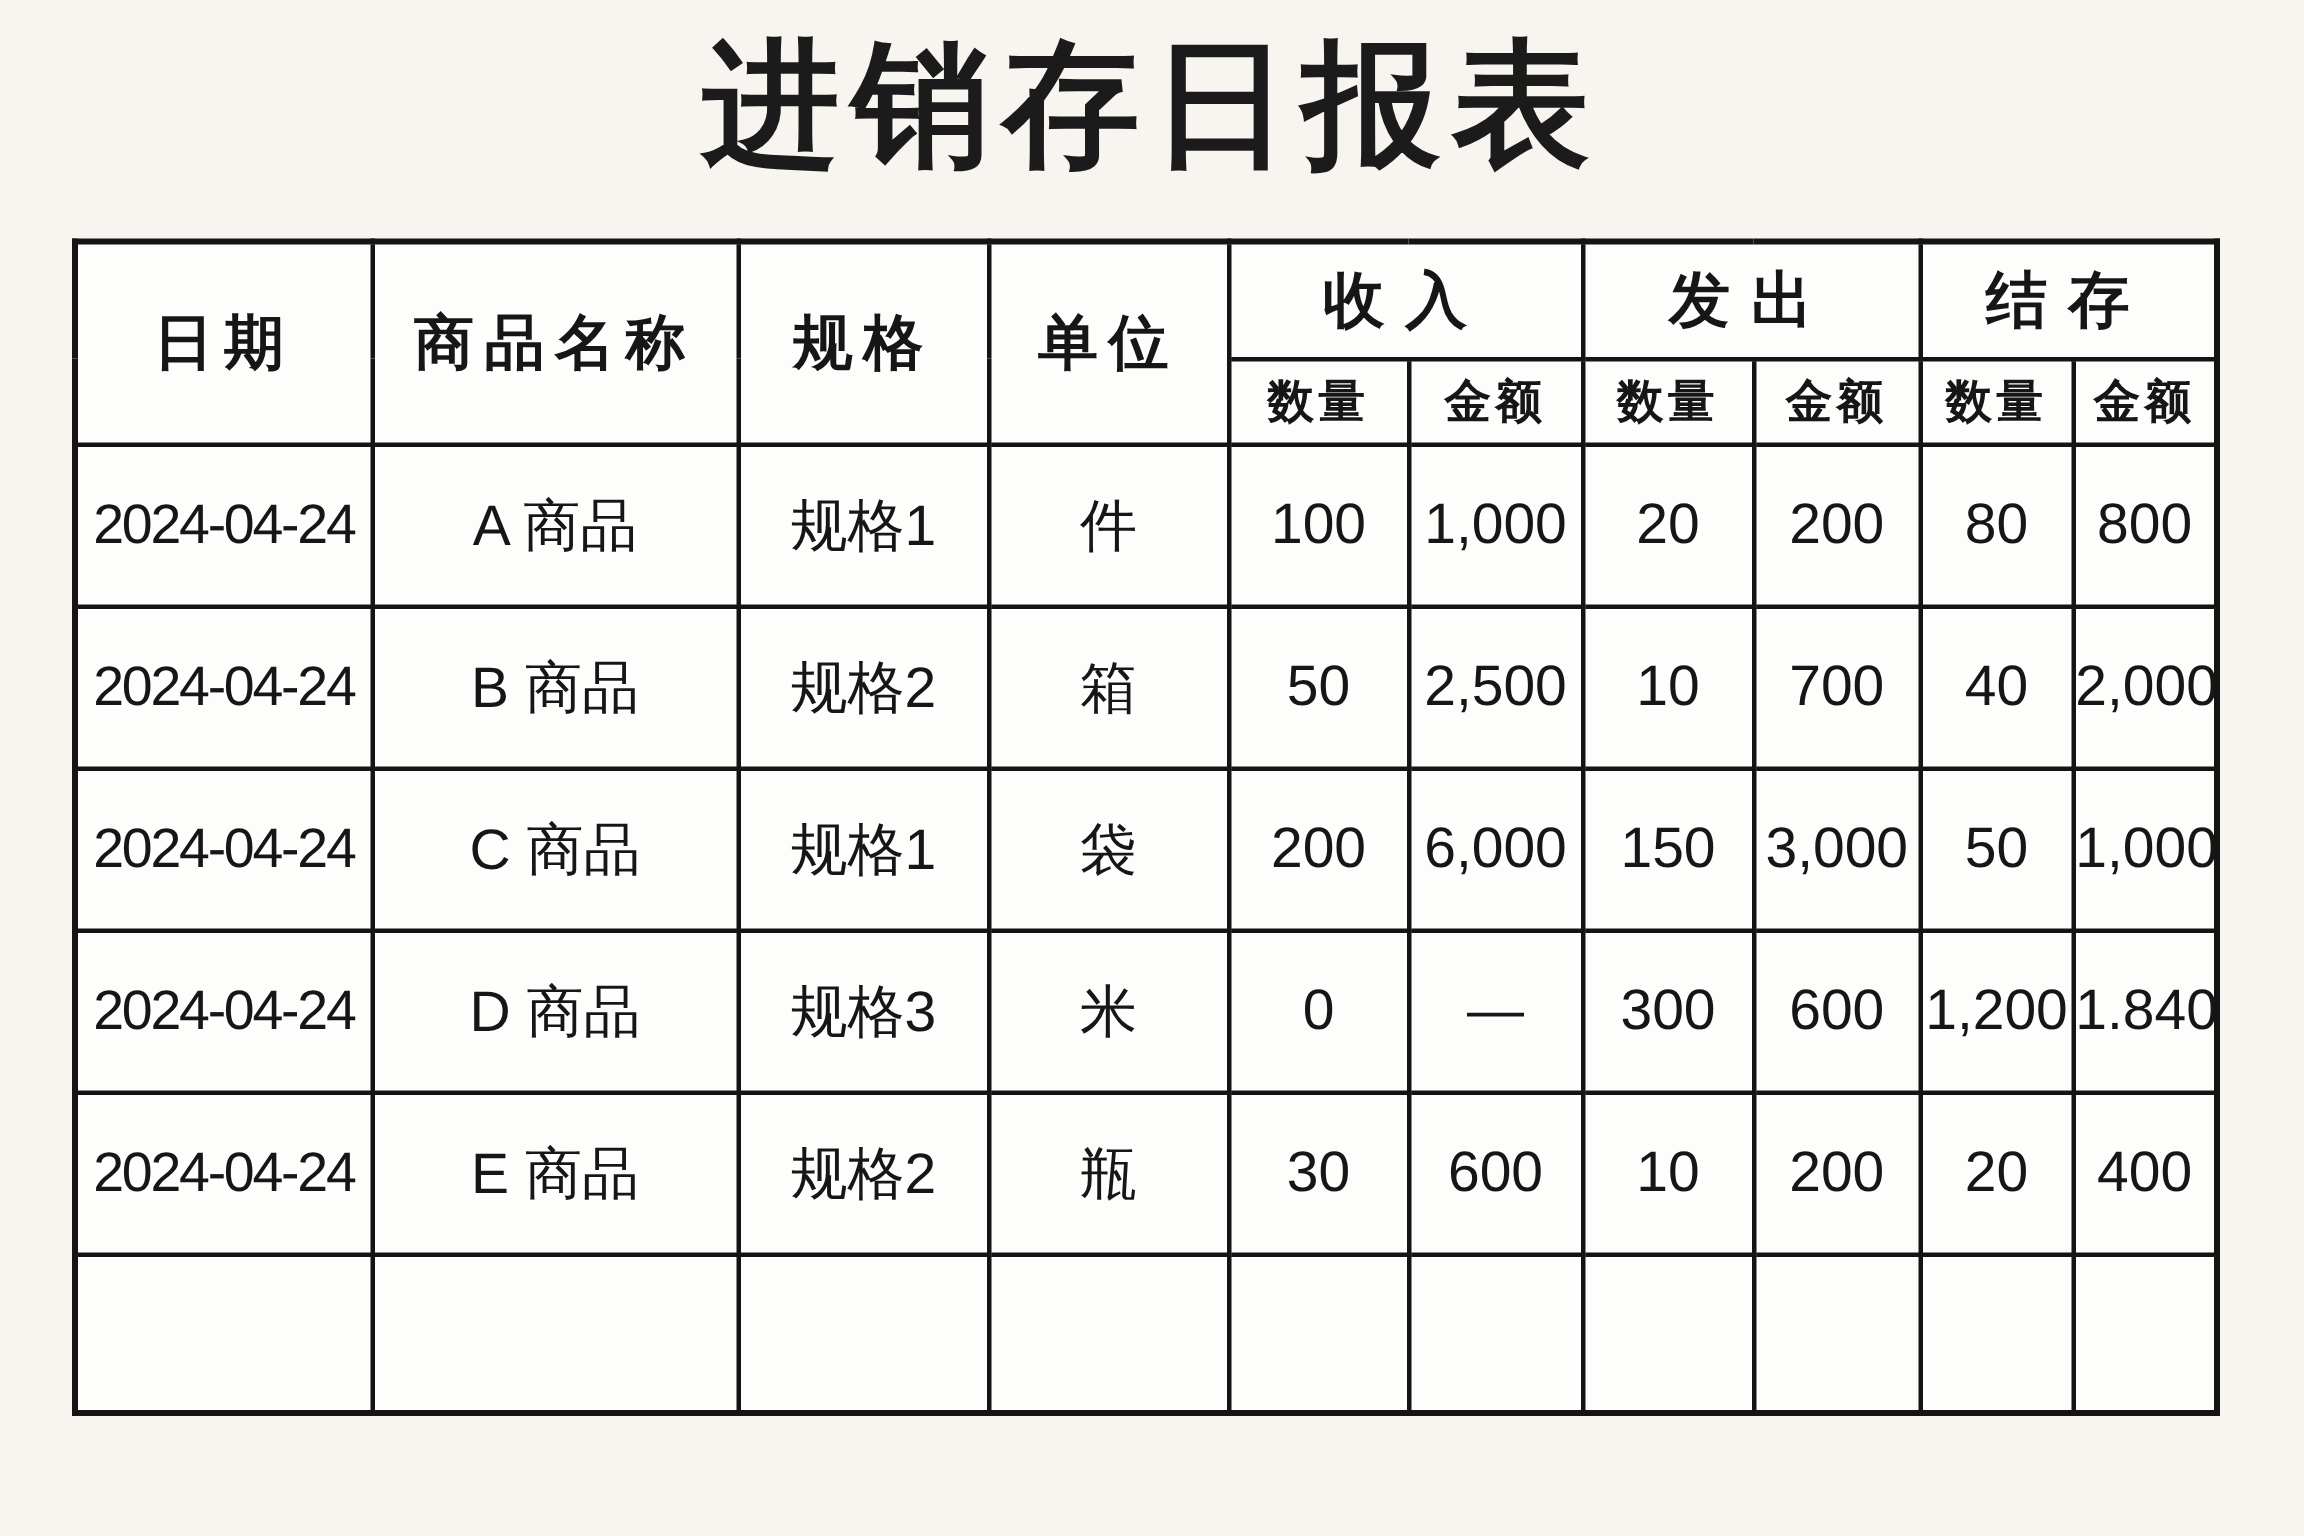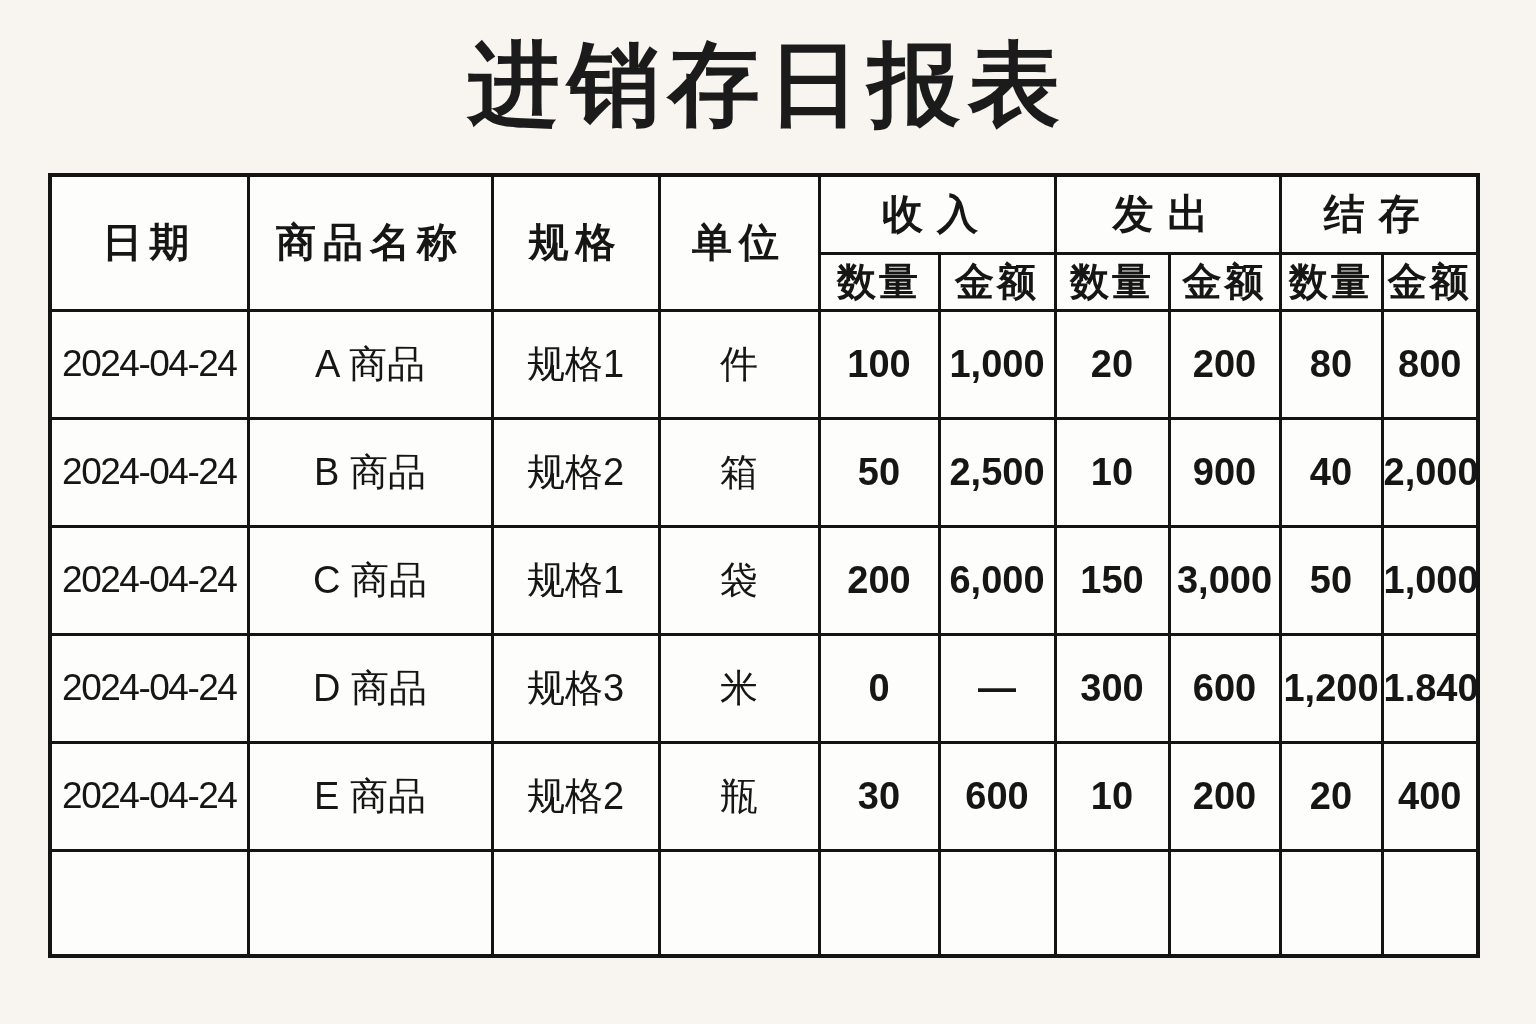--- a/index.html
+++ b/index.html
@@ -13,21 +13,21 @@
     color: #161616;
     overflow: hidden;
   }
   .page {
     width: 1536px;
     height: 1024px;
     position: relative;
   }
   .title {
     margin: 0;
-    padding-top: 34px;
+    padding-top: 20px;
     text-align: center;
     font-size: 92px;
     line-height: 1.1;
     font-weight: 800;
     letter-spacing: 8px;
     color: #1b1b1b;
   }
   table.report {
     border-collapse: collapse;
     table-layout: fixed;
@@ -57,37 +57,37 @@
     letter-spacing: 7px;
     padding-left: 7px; 
   }
   th.group-head {
     font-size: 41px;
     font-weight: 700;
     letter-spacing: 14px;
     padding-left: 14px;
   }
   th.sub-head {
-    font-size: 39px;
+    font-size: 31px;
     font-weight: 700;
     letter-spacing: 3px;
     padding-left: 3px;
   }
   td.c-date {
     font-size: 37px;
     letter-spacing: -1.5px;
     font-weight: 400;
   }
   td.c-product, td.c-spec, td.c-unit {
     font-size: 38px;
     font-weight: 500;
   }
   td.c-num {
     font-size: 38px;
-    font-weight: 700;
+    font-weight: 400;
   }
 </style>
 </head>
 <body>
 
 <div class="page">
 
   <h1 class="title">进销存日报表</h1>
 
   <table class="report">
@@ -136,21 +136,21 @@
         <td class="c-num">800</td>
       </tr>
       <tr class="data-row">
         <td class="c-date">2024-04-24</td>
         <td class="c-product">B 商品</td>
         <td class="c-spec">规格2</td>
         <td class="c-unit">箱</td>
         <td class="c-num">50</td>
         <td class="c-num">2,500</td>
         <td class="c-num">10</td>
-        <td class="c-num">900</td>
+        <td class="c-num">700</td>
         <td class="c-num">40</td>
         <td class="c-num">2,000</td>
       </tr>
       <tr class="data-row">
         <td class="c-date">2024-04-24</td>
         <td class="c-product">C 商品</td>
         <td class="c-spec">规格1</td>
         <td class="c-unit">袋</td>
         <td class="c-num">200</td>
         <td class="c-num">6,000</td>

